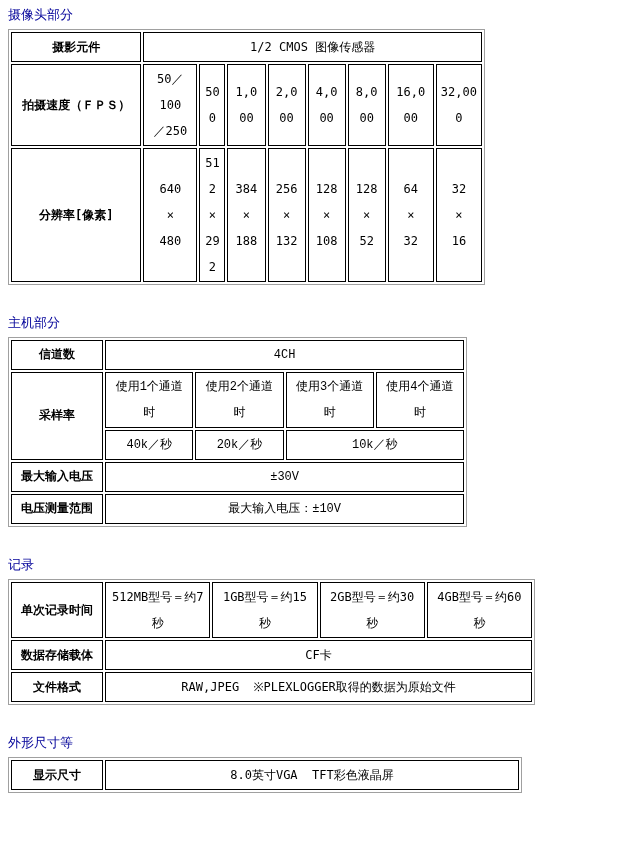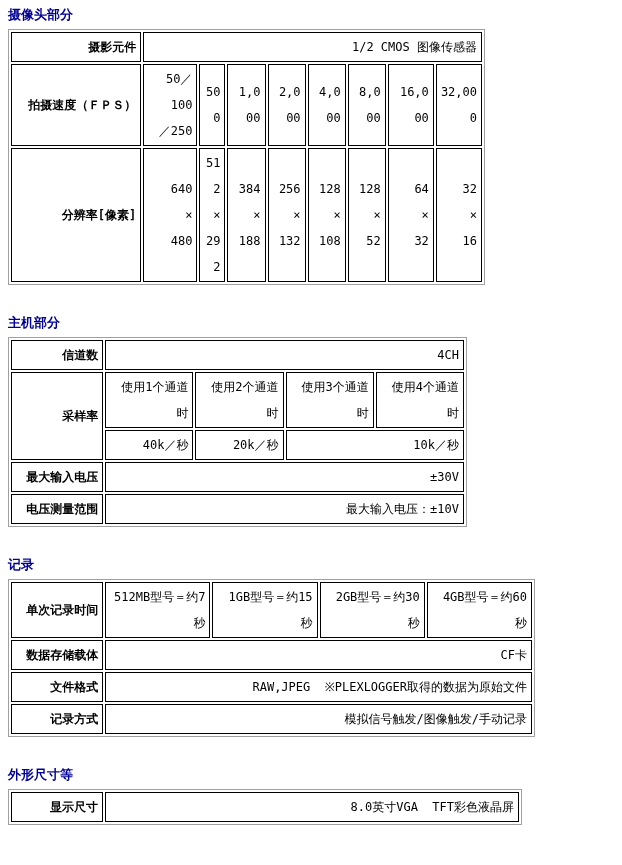--- a/index.html
+++ b/index.html
@@ -10,51 +10,51 @@
   body {
     width: 622px;
     min-height: 865px;
     font-family: "DejaVu Sans Mono", "Liberation Mono", monospace;
     color: #000000;
     padding: 8px;
     box-sizing: border-box;
   }
   .section-title {
     font-size: 13px;
-    font-weight: bold;
+    font-weight: normal;
     color: #000099;
     margin: 31px 0 7px 0;
     line-height: 14px;
   }
   .section-title.first {
     margin-top: 0;
   }
   table.spec-table {
     border-collapse: separate;
     border-spacing: 2px;
     border: 1px solid #a0a0a0;
     background: #ffffff;
     table-layout: fixed;
   }
   table.spec-table td {
     border: 1px solid #000000;
     padding: 1px 4px;
     font-size: 12px;
     line-height: 26px;
     vertical-align: middle;
-    text-align: right;
+    text-align: center;
     white-space: pre-wrap;
     word-wrap: break-word;
     overflow: hidden;
   }
   table.spec-table td.label {
     font-weight: bold;
   }
   #table-camera   { width: 477px; }
-  #table-mainunit { width: 459px; }
+  #table-mainunit { width: 459px; font-family: Liberation Mono, monospace; }
   #table-recording{ width: 527px; }
   #table-dims     { width: 514px; }
 </style>
 </head>
 <body>
 
 <div class="section-title first">摄像头部分</div>
 
 <table class="spec-table" id="table-camera">
   <colgroup>
@@ -172,24 +172,20 @@
     <td>4GB型号＝约60秒</td>
   </tr>
   <tr>
     <td class="label">数据存储载体</td>
     <td colspan="4">CF卡</td>
   </tr>
   <tr>
     <td class="label">文件格式</td>
     <td colspan="4">RAW,JPEG  ※PLEXLOGGER取得的数据为原始文件</td>
   </tr>
-  <tr>
-    <td class="label">记录方式</td>
-    <td colspan="4">模拟信号触发/图像触发/手动记录</td>
-  </tr>
 </tbody>
   </table>
 
 <div class="section-title">外形尺寸等</div>
 
 <table class="spec-table" id="table-dims">
   <colgroup>
     <col style="width:92px">
       <col style="width:414px">
   </colgroup>

